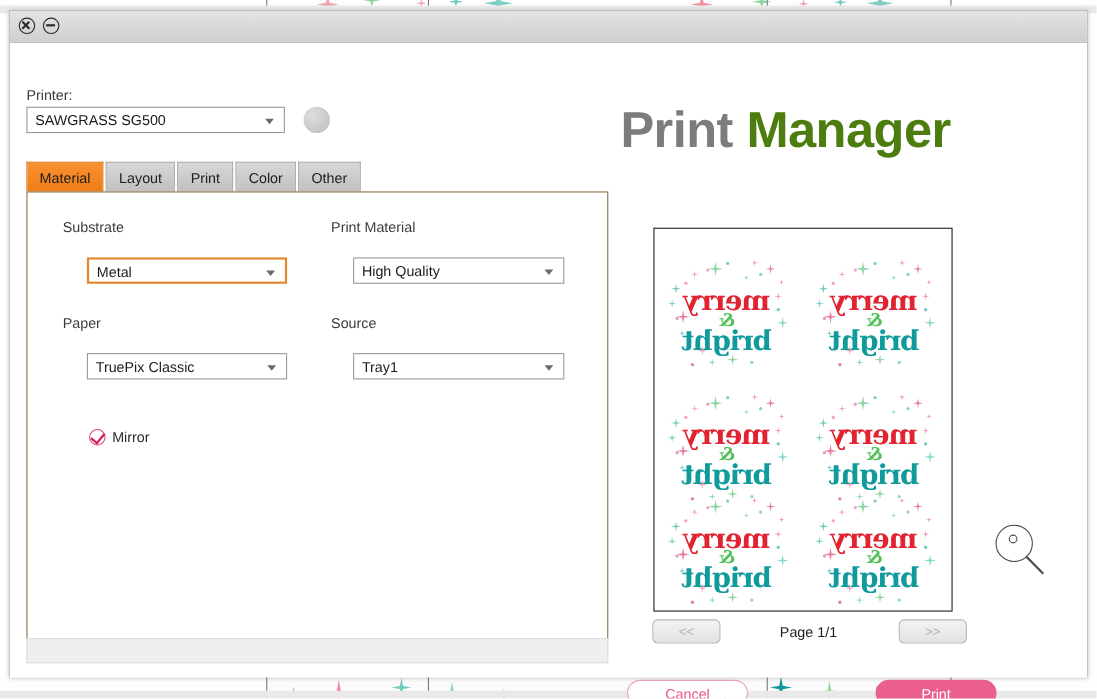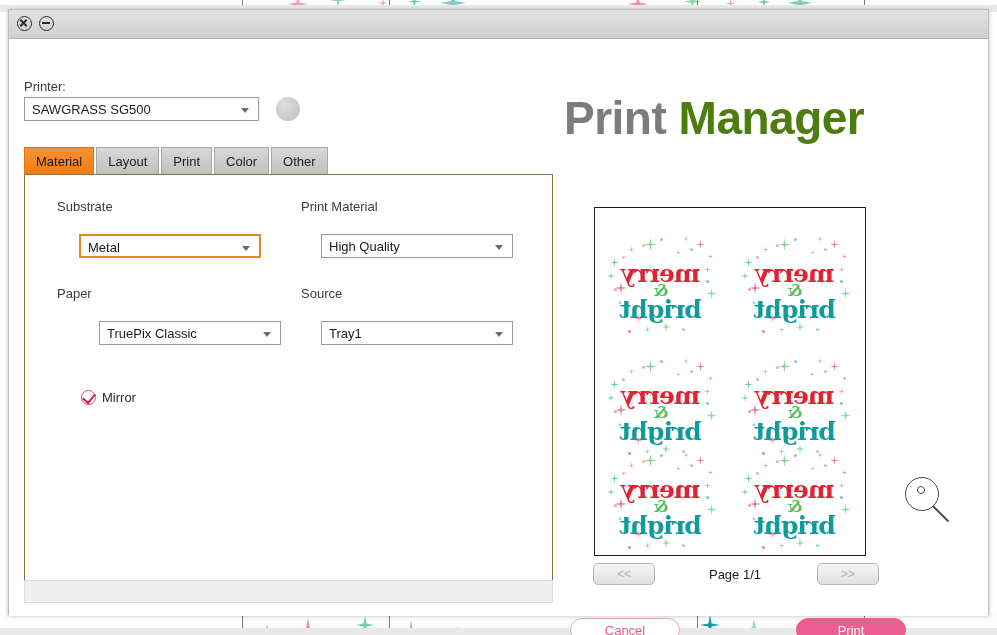--- a/index.html
+++ b/index.html
@@ -177,21 +177,21 @@
     background: #ffffff;
     box-sizing: border-box;
   }
   #substrate-label { left: 48px; top: 160px; }
   #quality-label   { left: 292px; top: 160px; }
   #paper-label     { left: 48px; top: 247px; }
   #source-label    { left: 292px; top: 247px; }
 
   #substrate-combo { left: 70px; top: 195px; width: 182px; border: 2px solid #e08a2e; }
   #quality-combo   { left: 312px; top: 195px; width: 192px; }
-  #paper-combo     { left: 70px; top: 282px; width: 182px; margin-left: 20px; }
+  #paper-combo     { left: 70px; top: 282px; width: 182px; }
   #source-combo    { left: 312px; top: 282px; width: 192px; }
 
   #mirror-row {
     position: absolute;
     left: 72px; top: 351px;
     display: flex;
     align-items: center;
     gap: 6px;
   }
   #mirror-check {

